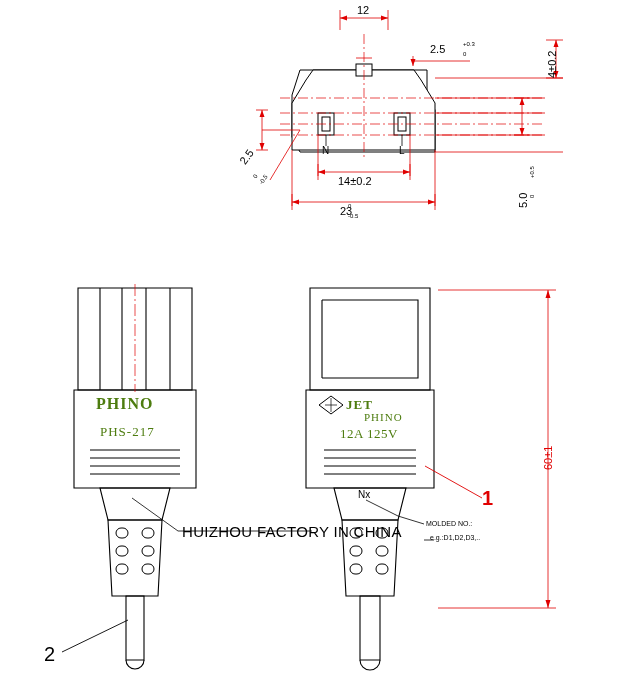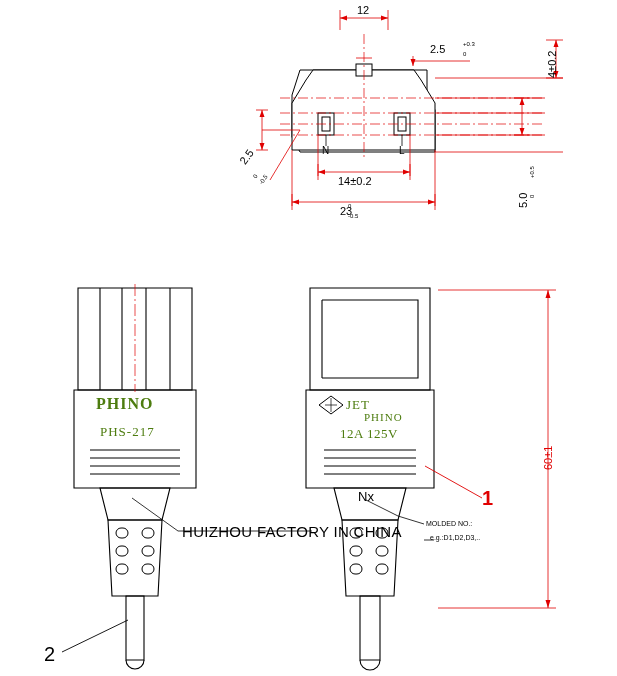--- a/index.html
+++ b/index.html
@@ -27,21 +27,21 @@
   .lbl {
     position: absolute;
     font-family: "Liberation Sans", sans-serif;
     white-space: pre;
     line-height: 1;
   }
   .red   { color: #e00000; }
   .black { color: #000000; }
   .t6  { font-size: 6px; }
   .t7  { font-size: 7px; }
-  .t8  { font-size: 13px; }
+  .t8  { font-size: 10px; }
   .t9  { font-size: 15px; }
   .t10 { font-size: 10px; }
   .t11 { font-size: 11px; }
   .t13 { font-size: 13px; }
   .t16 { font-size: 16px; font-weight: bold; }
   .t20 { font-size: 20px; }
   .rot90  { transform: rotate(-90deg); transform-origin: left top; }
   .rot45  { transform: rotate(-55deg); transform-origin: left top; }
   .brandbox {
     position: absolute;
@@ -298,21 +298,21 @@
   <div class="lbl black t6 rot45" style="left:258px; top:182px;">-0.5</div>
 
   <div class="lbl black t10" style="left:322px; top:146px;">N</div>
   <div class="lbl black t10" style="left:399px; top:146px;">L</div>
 
   <div class="brandbox t16" style="left:96px; top:396px; letter-spacing:1px;">PHINO</div>
   <div class="brandbox t13" style="left:100px; top:425px; letter-spacing:1px;text-align:right;">PHS-217</div>
   <div class="lbl black t9" style="left:182px; top:524px; letter-spacing:0.3px;">HUIZHOU FACTORY IN CHINA</div>
   <div class="lbl black t20" style="left:44px; top:644px;">2</div>
 
-  <div class="brandbox t13" style="left:346px; top:398px; font-weight:normal; letter-spacing:1px;">JET</div>
+  <div class="brandbox t13" style="left:346px; top:398px; font-weight:bold; letter-spacing:1px;">JET</div>
   <div class="brandbox t11" style="left:364px; top:412px; letter-spacing:1px;">PHINO</div>
   <div class="brandbox t13" style="left:340px; top:427px; letter-spacing:0.5px;">12A 125V</div>
   <div class="lbl black t8" style="left:358px; top:490px;">Nx</div>
   <div class="lbl black t7" style="left:426px; top:520px;">MOLDED NO.:</div>
   <div class="lbl black t7" style="left:430px; top:534px;">e.g.:D1,D2,D3,..</div>
   <div class="lbl red t20" style="left:482px; top:488px; font-weight:bold;">1</div>
   <div class="lbl red t11 rot90" style="left:543px; top:470px;">60±1</div>
 
 </div>
 

